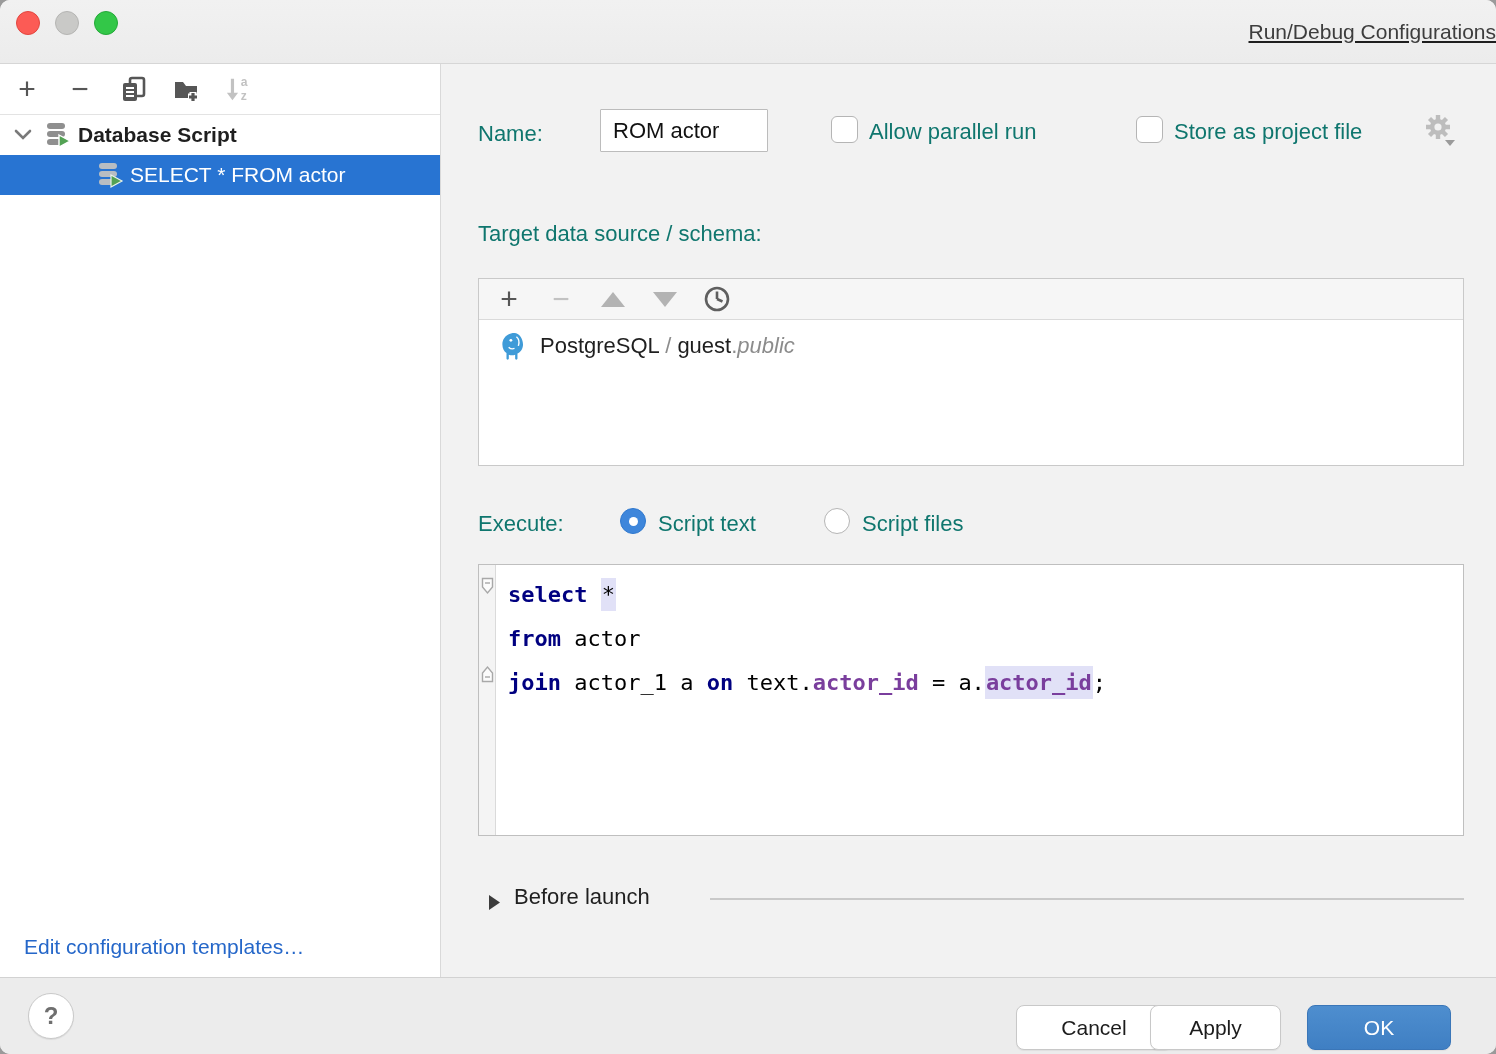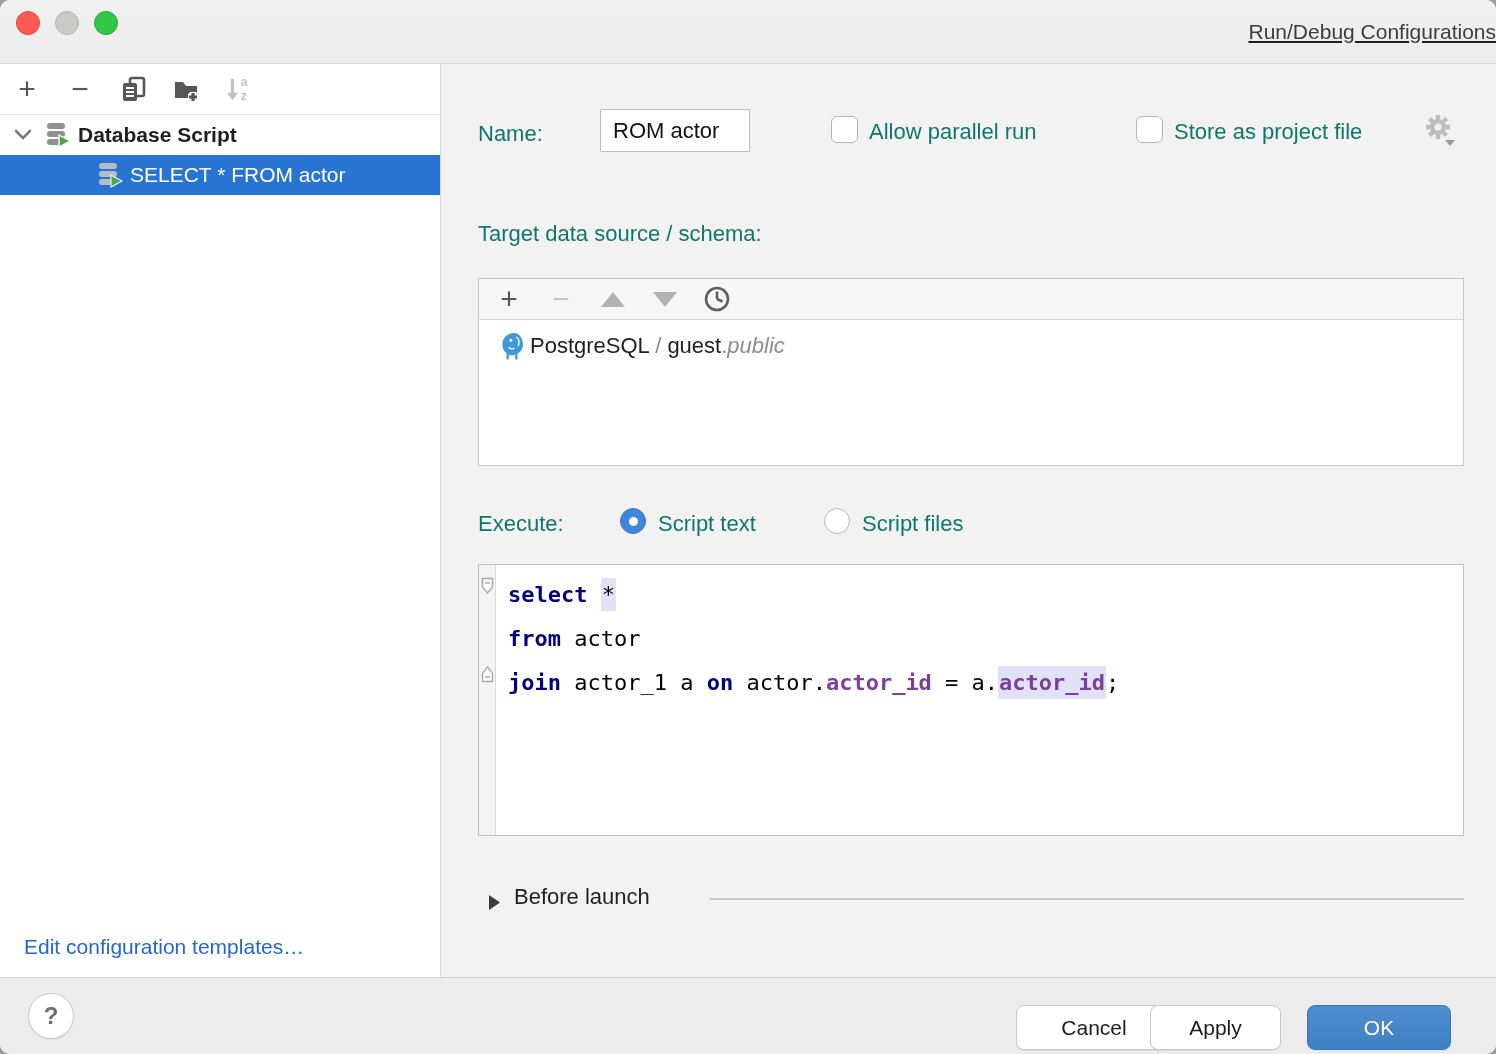--- a/index.html
+++ b/index.html
@@ -35,34 +35,34 @@
   .tree-row { display:flex; align-items:center; height:40px; font-size:21px; }
   .tree-row.group { padding-left:12px; font-weight:bold; }
   .tree-row.selected { background:#2874d2; color:#ffffff; padding-left:86px; }
   .tree-ic { margin:0 6px 0 8px; display:flex; }
   .chev { display:flex; width:22px; justify-content:center; }
   .edit-link { position:absolute; left:24px; bottom:18px; font-size:21px; color:#2567c9; cursor:pointer; }
 
   
   .lbl { font-size:22px; color:#0f766e; }
   .name-label { position:absolute; left:37px; top:57px; }
-  .name-input { position:absolute; left:159px; top:45px; width:150px; height:43px; border:1px solid #bcbcbc;
+  .name-input { position:absolute; left:159px; top:45px; width:168px; height:43px; border:1px solid #bcbcbc;
                 background:#fff; font-size:22px; font-family:"Liberation Sans",sans-serif; padding:8px 12px; color:#111; border-radius:1px; }
   .checkbox { position:absolute; width:27px; height:27px; background:#fff; border:1.5px solid #b5b5b5; border-radius:6px; top:52px; }
   .cb1 { left:390px; } .cb2 { left:695px; }
   .cb-label1 { position:absolute; left:428px; top:55px; }
   .cb-label2 { position:absolute; left:733px; top:55px; }
   .gear { position:absolute; left:983px; top:49px; }
 
   .target-label { position:absolute; left:37px; top:157px; }
 
   
   .ds-table { position:absolute; left:37px; top:214px; width:986px; height:188px; background:#fff; border:1px solid #c9c9c9; }
   .ds-toolbar { height:41px; background:#f6f6f6; border-bottom:1px solid #dadada; display:flex; align-items:center; gap:24px; padding-left:16px; }
-  .ds-row { display:flex; align-items:center; height:42px; padding-left:20px; font-size:22px; margin-top:5px; }
+  .ds-row { display:flex; align-items:center; height:42px; padding-left:20px; font-size:22px; gap:10px; margin-top:5px; }
   .muted { color:#8c8c8c; }
   .muted.it { font-style:italic; }
   .tri { width:0; height:0; border-left:12px solid transparent; border-right:12px solid transparent; }
   .tri.up { border-bottom:15px solid #b3b3b3; }
   .tri.down { border-top:15px solid #b3b3b3; }
 
   
   .exec-label { position:absolute; left:37px; top:447px; }
   .radio { position:absolute; top:444px; width:26px; height:26px; border-radius:50%; background:#fff; border:1.5px solid #b5b5b5; }
   .radio.selected { background:#3e86db; border-color:#2f78ce; }
@@ -271,21 +271,21 @@
           <div class="fold f3">
             <svg width="13" height="18" viewBox="0 0 13 18">
                 <polygon points="1.5,16.5 11.5,16.5 11.5,8 6.5,2 1.5,8" fill="#fcfcfc" stroke="#a8a8a8" stroke-width="1.4"></polygon>
                 <line x1="4" y1="12" x2="9" y2="12" stroke="#a8a8a8" stroke-width="1.4"></line>
               </svg>
           </div>
         </div>
         <div class="code" id="code-area">
             <div class="code-line"><span class="tk-kw">select</span><span class="tk-pl"> </span><span class="tk-pl tk-hl">*</span></div>
             <div class="code-line"><span class="tk-kw">from</span><span class="tk-pl"> actor</span></div>
-            <div class="code-line"><span class="tk-kw">join</span><span class="tk-pl"> actor_1 a </span><span class="tk-kw">on</span><span class="tk-pl"> actor.</span><span class="tk-col">actor_id</span><span class="tk-pl"> = a.</span><span class="tk-col tk-hl">actor_id</span><span class="tk-pl">;</span></div>
+            <div class="code-line"><span class="tk-kw">join</span><span class="tk-pl"> actor_1 a </span><span class="tk-kw">on</span><span class="tk-pl"> text.</span><span class="tk-col">actor_id</span><span class="tk-pl"> = a.</span><span class="tk-col tk-hl">actor_id</span><span class="tk-pl">;</span></div>
           </div>
       </div>
 
       <div class="before">
         <svg width="11" height="15" viewBox="0 0 11 15">
             <polygon points="0,0 11,7.5 0,15" fill="#3c3c3c"></polygon>
           </svg>
         <span class="before-label">Before launch</span>
       </div>
       <div class="before-rule"></div>

